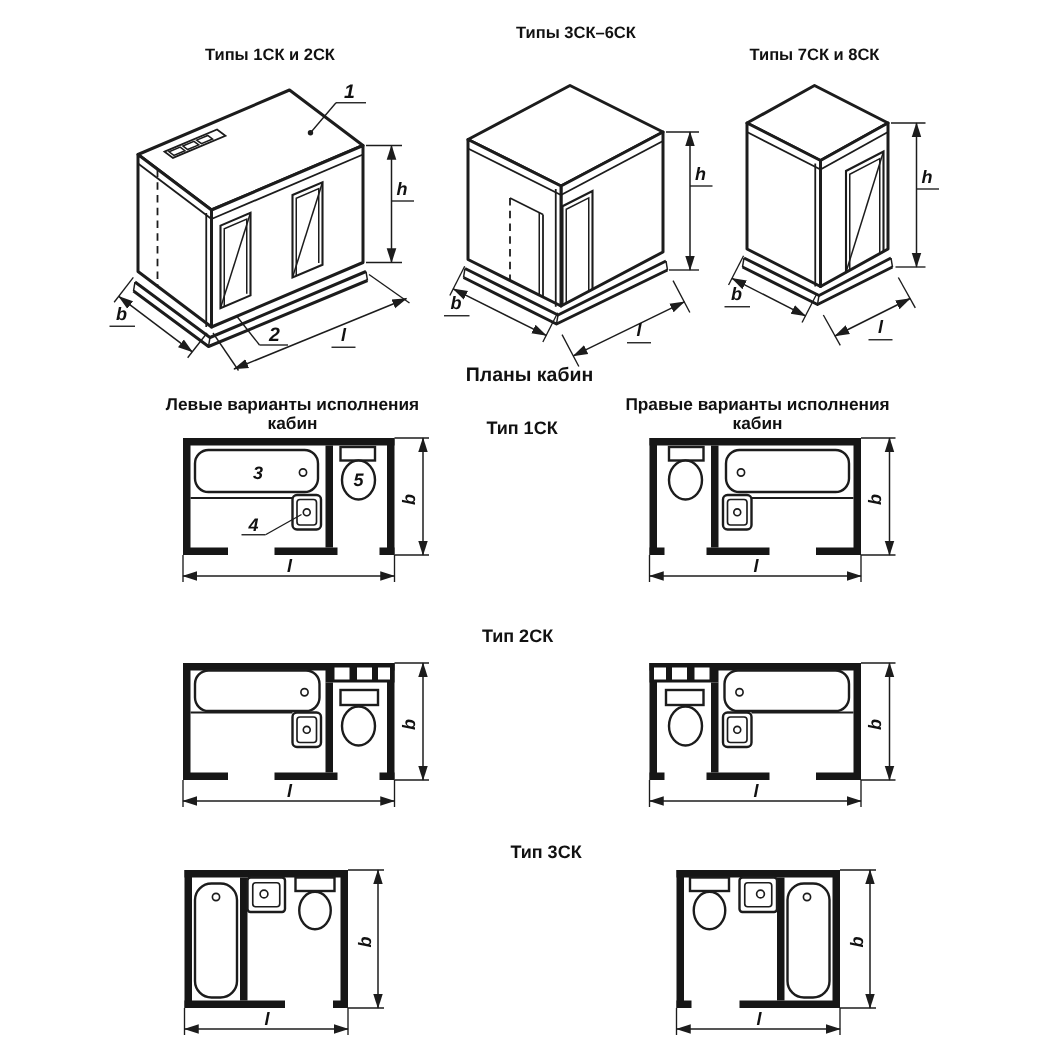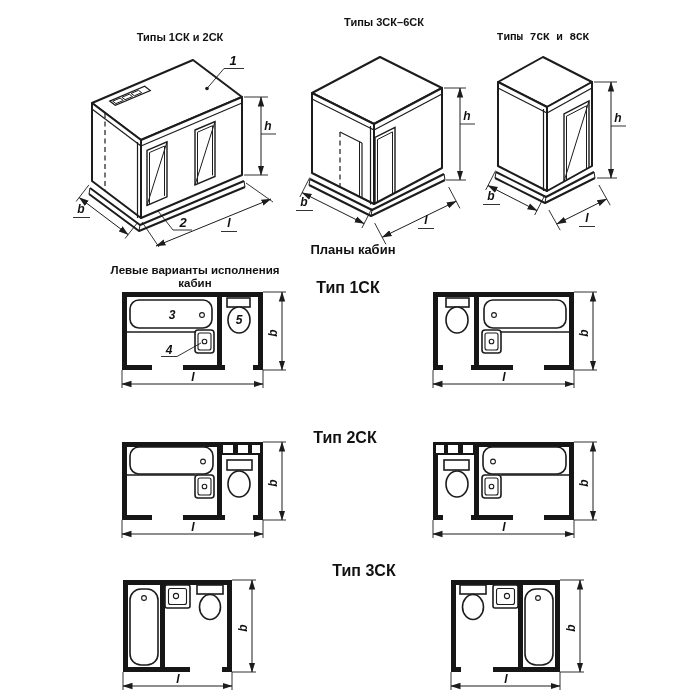--- a/index.html
+++ b/index.html
@@ -2,21 +2,21 @@
 <html><head>
 <meta charset="utf-8">
 <style>
   html,body{margin:0;padding:0;background:#fff;}
   .stage{position:relative;width:700px;height:700px;background:#ffffff;
          font-family:"Liberation Sans",sans-serif;color:#111;overflow:hidden;}
   .t{position:absolute;text-align:center;font-weight:bold;line-height:1.15;}
   .main{font-size:13px;}
   .cap{font-size:11px;}
   .col{font-size:11.5px;}
-  .typ{font-size:16px;}
+  .typ{font-size:12px;}
   svg{position:absolute;overflow:visible;}
   .f{fill:#ffffff;stroke:#1c1c1c;}
   .o{stroke-width:2;stroke-linejoin:round;}
   .i{stroke-width:1.2;}
   .d{stroke-width:1.4;}
   .th{stroke-width:1;fill:none;stroke:#1c1c1c;}
   .ln{fill:none;stroke:#1c1c1c;}
   .dash{stroke-dasharray:5 3.5;}
   .wall{fill:#161616;stroke:none;}
   .fx{fill:#ffffff;stroke:#1c1c1c;stroke-width:1.6;}
@@ -26,25 +26,26 @@
   .txt{font:italic bold 12px "Liberation Sans",sans-serif;fill:#111;}
   .txtb{font:italic bold 13px "Liberation Sans",sans-serif;fill:#111;}
 </style>
 </head>
 <body>
 
 <div class="stage">
 
   <div class="t cap" style="left:110px;top:31px;width:140px;">Типы 1СК и 2СК</div>
   <div class="t cap" style="left:314px;top:16px;width:140px;">Типы 3СК–6СК</div>
-  <div class="t cap" style="left:473px;top:31px;width:140px;font-family:Liberation Mono, monospace;">Типы 7СК и 8СК</div>
+  <div class="t cap" style="left:473px;top:31px;width:140px;">Типы 7СК и 8СК</div>
   <div class="t main" style="left:283px;top:243px;width:140px;">Планы кабин</div>
   <div class="t col" style="left:95px;top:264px;width:200px;">Левые варианты исполнения кабин</div>
+  <div class="t col" style="left:405px;top:264px;width:200px;">Правые варианты исполнения кабин</div>
   <div class="t typ" style="left:298px;top:279px;width:100px;">Тип 1СК</div>
-  <div class="t typ" style="left:295px;top:418px;width:100px;margin-top:11px;">Тип 2СК</div>
+  <div class="t typ" style="left:295px;top:418px;width:100px;">Тип 2СК</div>
   <div class="t typ" style="left:314px;top:562px;width:100px;">Тип 3СК</div>
 
   <svg style="left:55px;top:50px;" width="235" height="210" viewBox="0 0 235 210">
     <defs>
         <marker id="m1" viewBox="0 0 10 8" refX="9.5" refY="4" markerWidth="10" markerHeight="8" orient="auto-start-reverse">
           <path d="M0,0.8 L10,4 L0,7.2 Z" fill="#1c1c1c"></path>
         </marker>
       </defs>
     <g>
       <polygon class="f o" points="138,10 187,47 86,90 37,53"></polygon>

